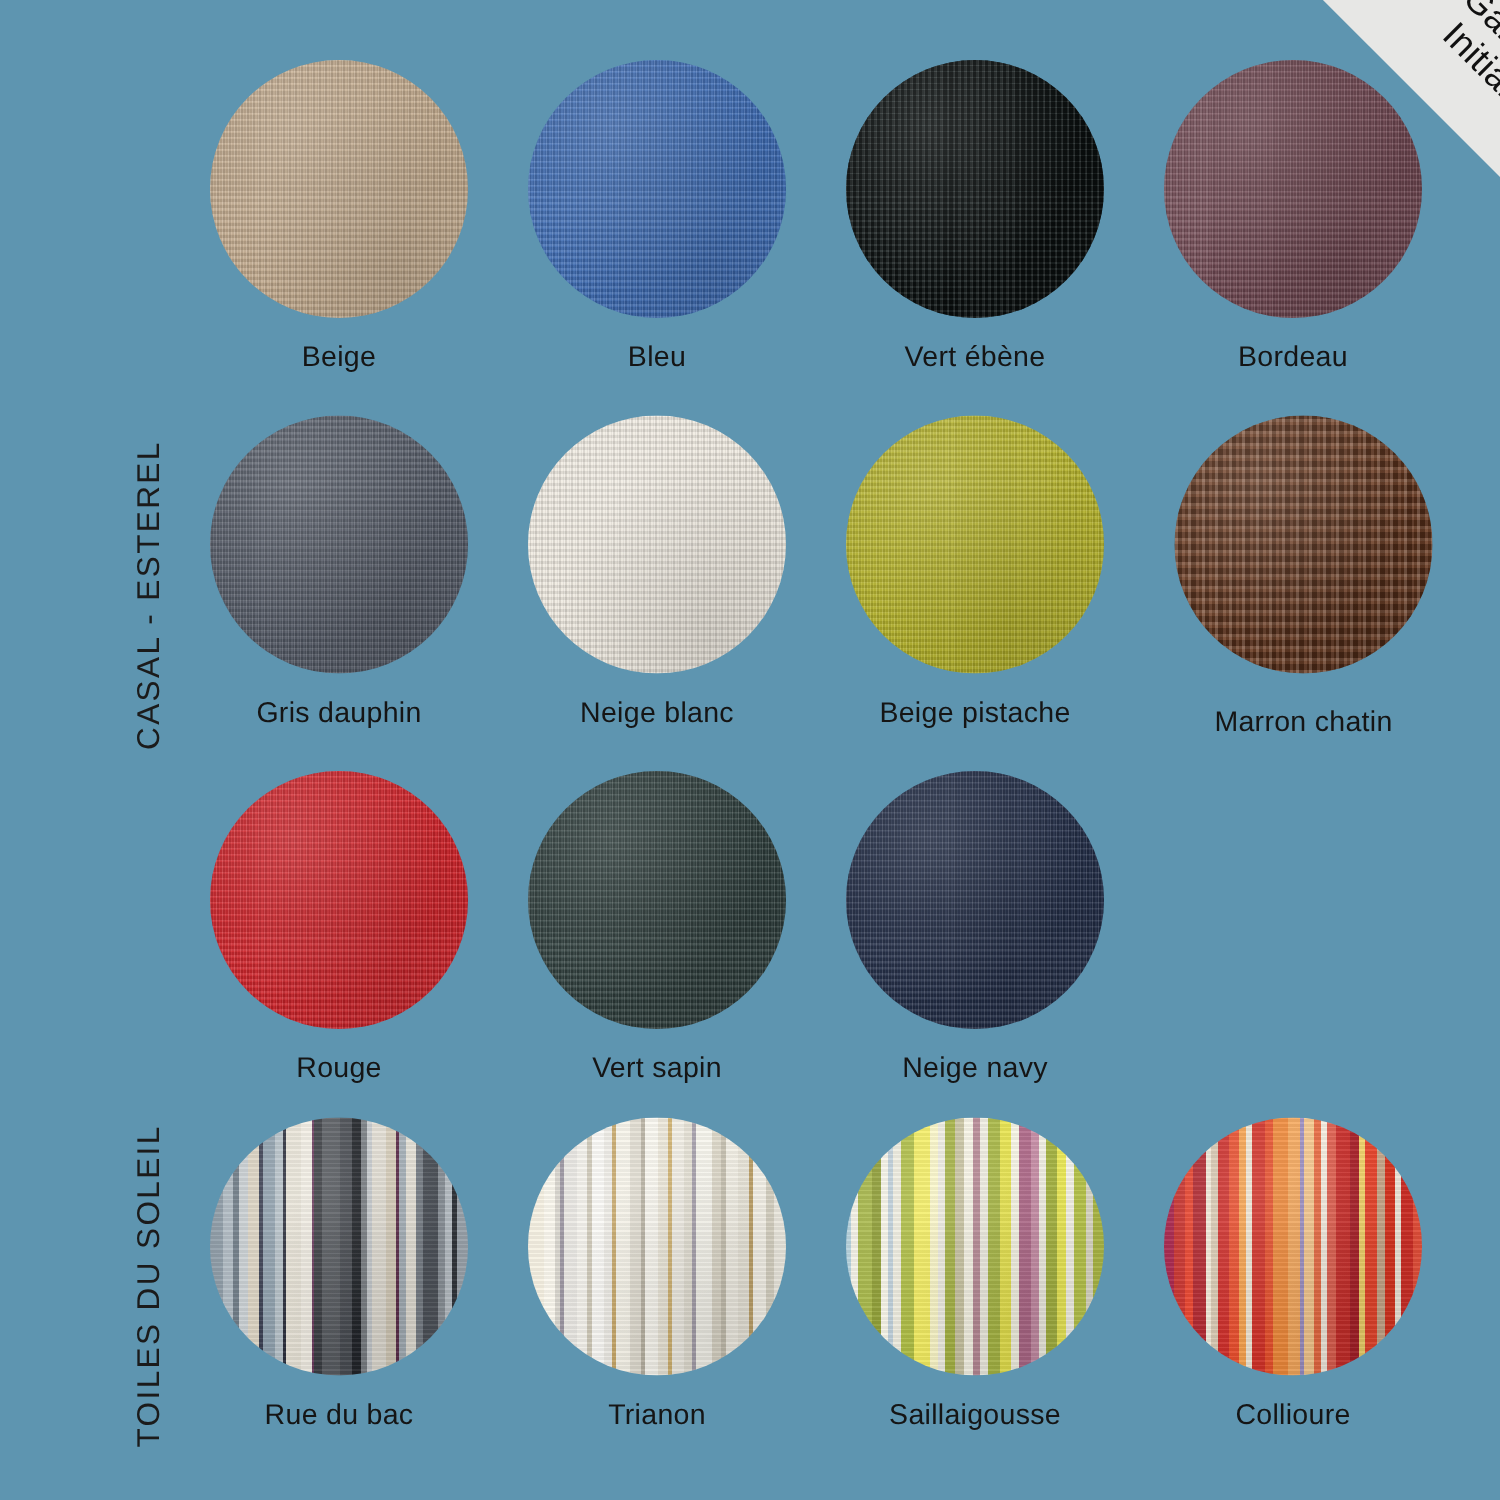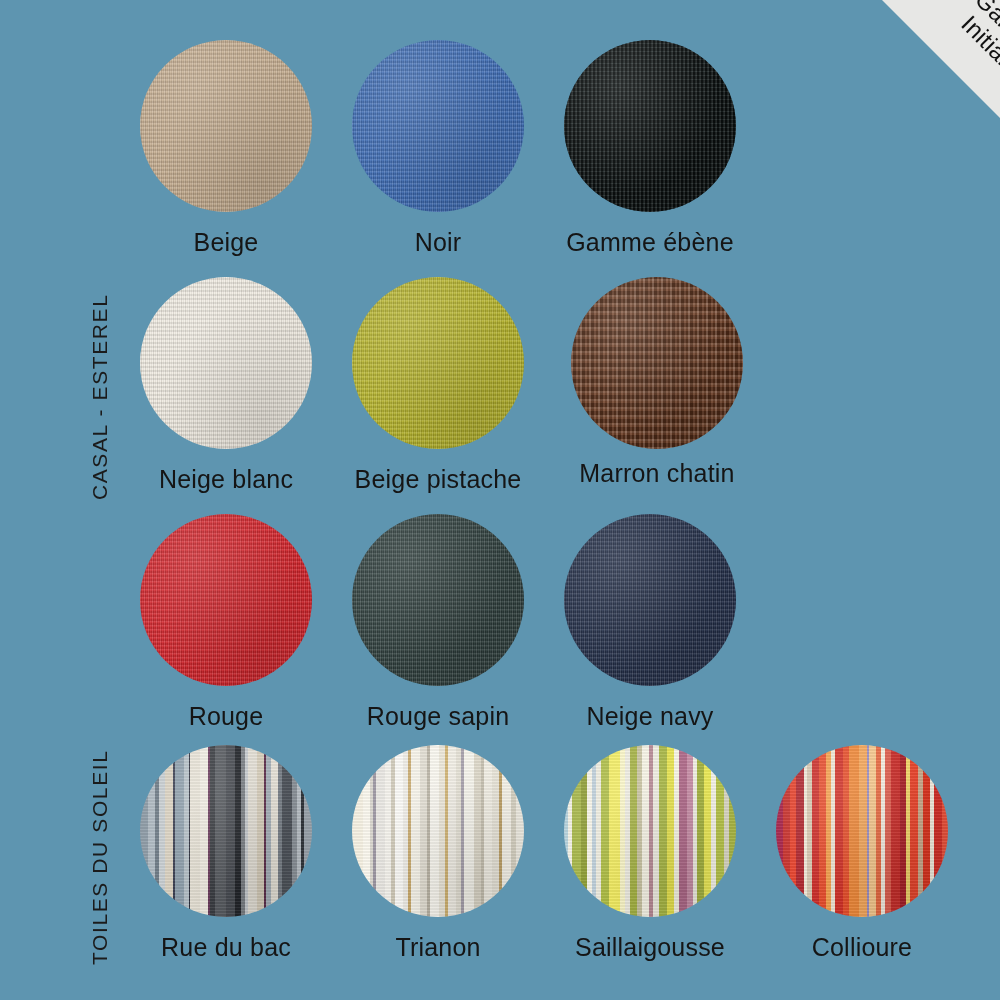--- a/index.html
+++ b/index.html
@@ -81,28 +81,28 @@
     flex: none;
   }
   .disc .tex {
     position: absolute;
     inset: 0;
   }
 
   .swatch-label {
     margin-top: 16px;
     color: #151515;
-    font-size: 25px;
+    font-size: 19px;
     text-align: center;
     white-space: nowrap;
     letter-spacing: .2px;
   }
 
   
-  .cell.off-down .swatch-label { margin-top: 10px; }
+  .cell.off-down .swatch-label { margin-top: 22px; }
   .cell.nudge-r .disc { margin-left: 14px; }
   .cell.nudge-r .swatch-label { margin-left: 14px; }
 
   
   .weave-fine {
     background-image:
       repeating-linear-gradient(90deg,
         rgba(255,255,255,.13) 0px, rgba(255,255,255,.13) 1px,
         rgba(0,0,0,.10) 1px,  rgba(0,0,0,.10) 2px,
         rgba(255,255,255,.05) 2px, rgba(255,255,255,.05) 3px,
@@ -201,33 +201,47 @@
             <div class="tex weave-fine" style="background-color: rgb(196, 172, 143);"></div>
             <div class="sheen"></div>
           </div>
           <div class="swatch-label">Beige</div>
         </div>
         <div class="cell ">
           <div class="disc">
             <div class="tex weave-fine" style="background-color: rgb(61, 107, 179);"></div>
             <div class="sheen"></div>
           </div>
-          <div class="swatch-label">Noir</div>
+          <div class="swatch-label">Bleu</div>
         </div>
         <div class="cell ">
           <div class="disc">
             <div class="tex weave-dots" style="background-color: rgb(18, 26, 26);"></div>
             <div class="sheen"></div>
           </div>
-          <div class="swatch-label">Gamme ébène</div>
+          <div class="swatch-label">Vert ébène</div>
+        </div>
+        <div class="cell ">
+          <div class="disc">
+            <div class="tex weave-fine" style="background-color: rgb(110, 70, 80);"></div>
+            <div class="sheen"></div>
+          </div>
+          <div class="swatch-label">Bordeau</div>
         </div>
       </div>
       <div class="row" id="row-1">
         <div class="cell ">
           <div class="disc">
+            <div class="tex weave-fine" style="background-color: rgb(84, 90, 102);"></div>
+            <div class="sheen"></div>
+          </div>
+          <div class="swatch-label">Gris dauphin</div>
+        </div>
+        <div class="cell ">
+          <div class="disc">
             <div class="tex weave-fine" style="background-color: rgb(239, 234, 224);"></div>
             <div class="sheen"></div>
           </div>
           <div class="swatch-label">Neige blanc</div>
         </div>
         <div class="cell ">
           <div class="disc">
             <div class="tex weave-fine" style="background-color: rgb(181, 179, 43);"></div>
             <div class="sheen"></div>
           </div>
@@ -247,21 +261,21 @@
             <div class="tex weave-fine" style="background-color: rgb(210, 35, 42);"></div>
             <div class="sheen"></div>
           </div>
           <div class="swatch-label">Rouge</div>
         </div>
         <div class="cell ">
           <div class="disc">
             <div class="tex weave-fine" style="background-color: rgb(46, 62, 60);"></div>
             <div class="sheen"></div>
           </div>
-          <div class="swatch-label">Rouge sapin</div>
+          <div class="swatch-label">Vert sapin</div>
         </div>
         <div class="cell ">
           <div class="disc">
             <div class="tex weave-fine" style="background-color: rgb(35, 46, 72);"></div>
             <div class="sheen"></div>
           </div>
           <div class="swatch-label">Neige navy</div>
         </div>
       </div>
       <div class="row" id="row-3">

